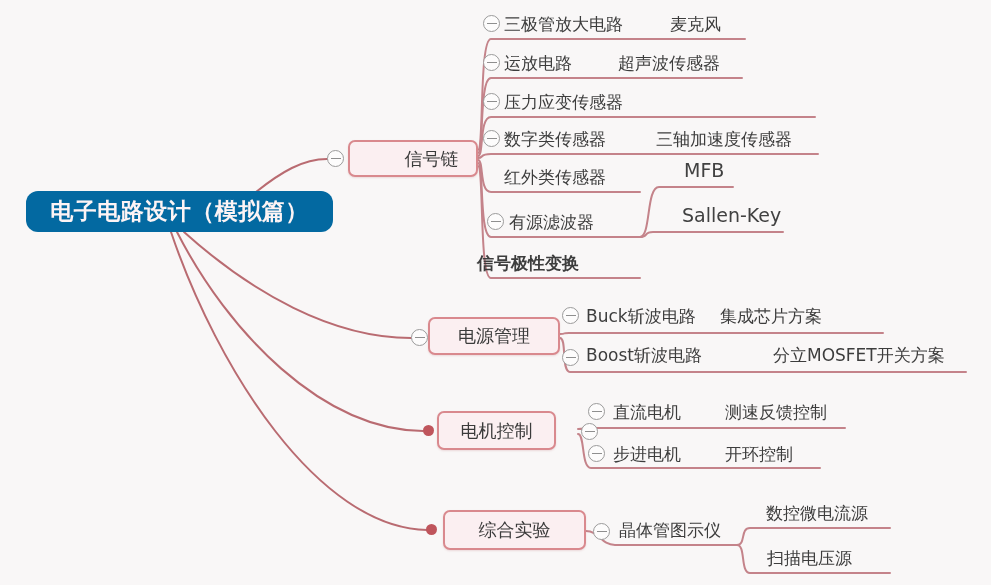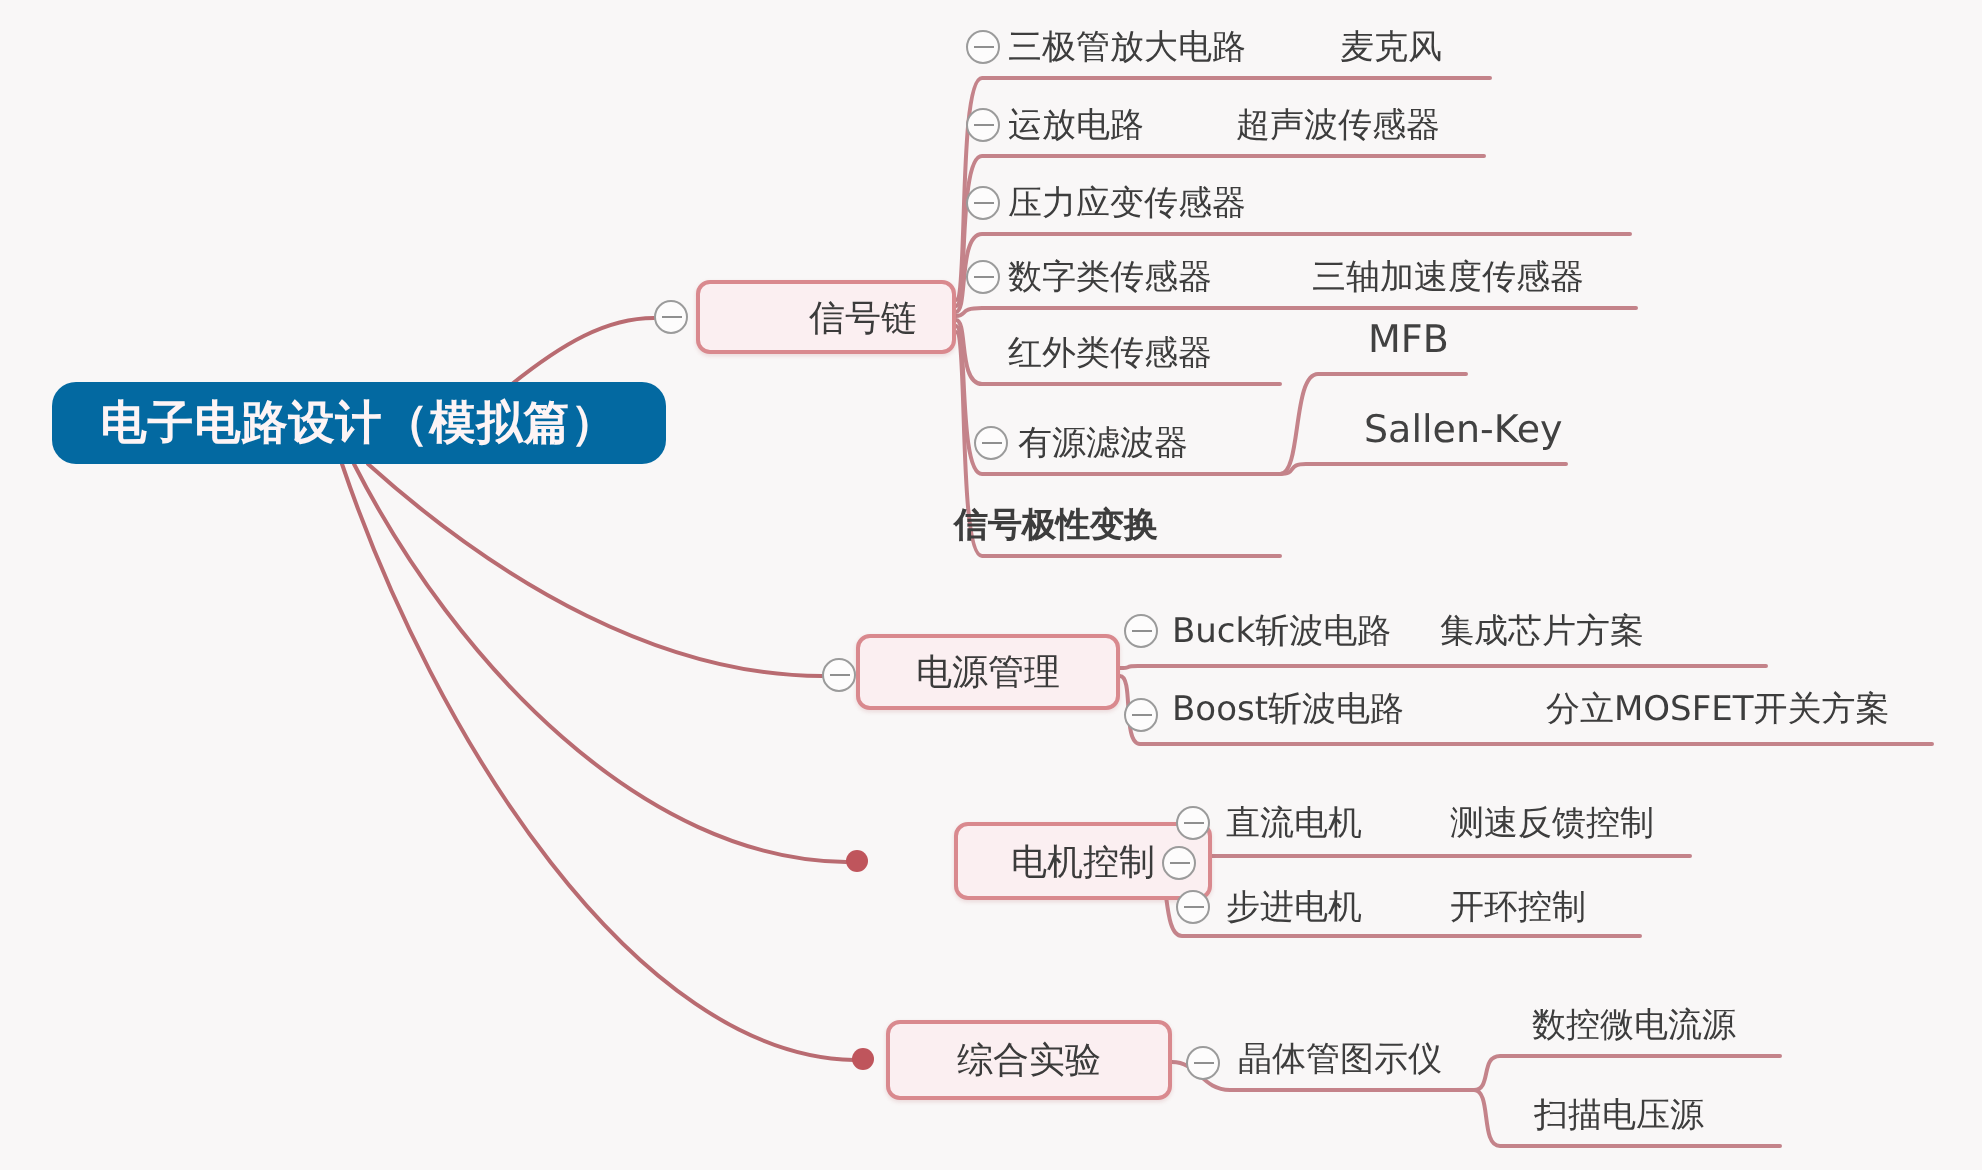--- a/index.html
+++ b/index.html
@@ -89,21 +89,21 @@
 
   <div class="minus-icon" style="left:562px;top:307px;"></div>
   <div class="topic" style="left:586px;top:306px;">Buck斩波电路</div>
   <div class="topic" style="left:720px;top:306px;">集成芯片方案</div>
 
   <div class="minus-icon" style="left:562px;top:349px;"></div>
   <div class="topic" style="left:586px;top:345px;">Boost斩波电路</div>
   <div class="topic" style="left:773px;top:345px;">分立MOSFET开关方案</div>
 
   <div class="dot" style="left:423px;top:425px;"></div>
-  <div class="branch-box" style="left:437px;top:411px;width:129px;height:39px;margin-left:40px;">电机控制</div>
+  <div class="branch-box" style="left:437px;top:411px;width:119px;height:39px;">电机控制</div>
   <div class="minus-icon" style="left:581px;top:423px;"></div>
 
   <div class="minus-icon" style="left:588px;top:403px;"></div>
   <div class="topic" style="left:613px;top:402px;">直流电机</div>
   <div class="topic" style="left:725px;top:402px;">测速反馈控制</div>
 
   <div class="minus-icon" style="left:588px;top:445px;"></div>
   <div class="topic" style="left:613px;top:444px;">步进电机</div>
   <div class="topic" style="left:725px;top:444px;">开环控制</div>
 

